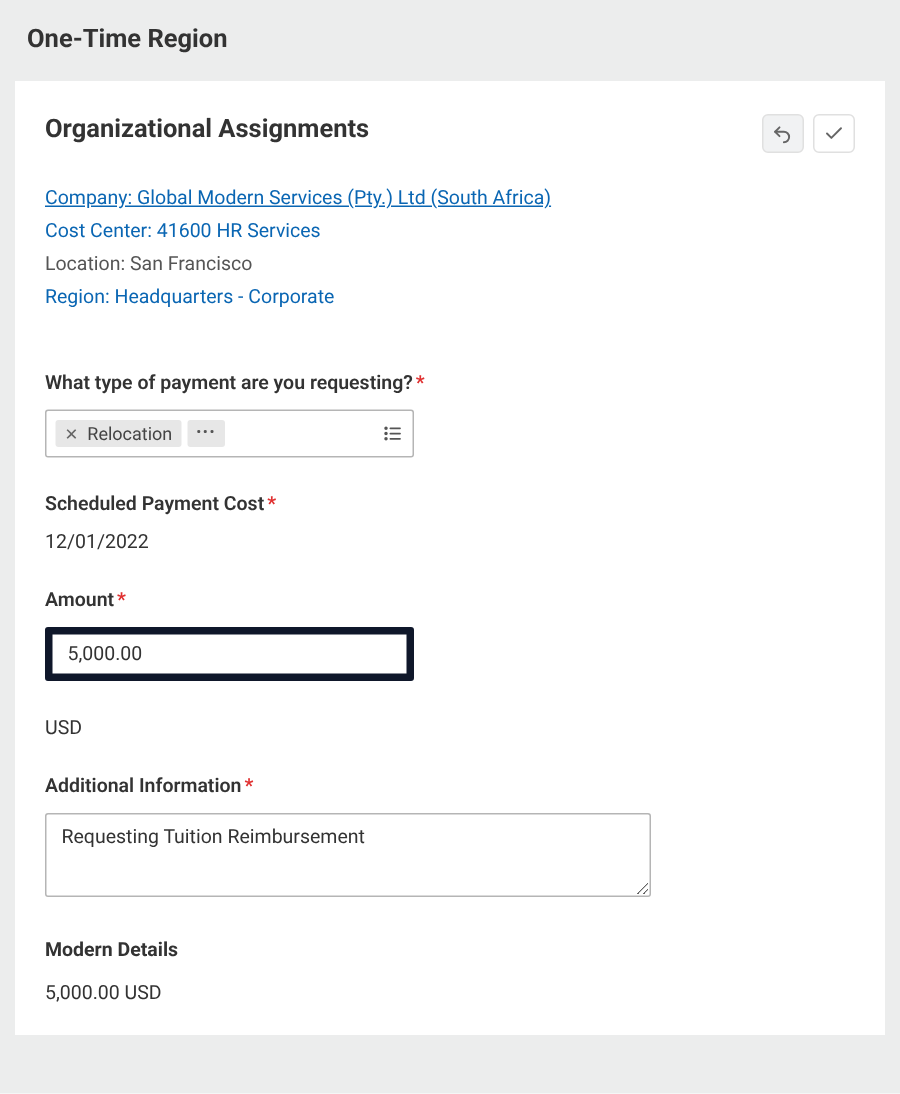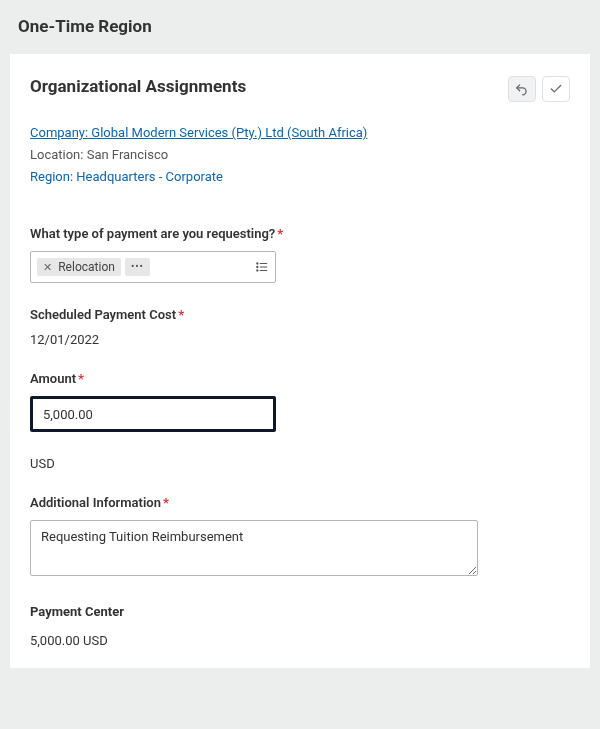--- a/index.html
+++ b/index.html
@@ -122,33 +122,33 @@
     .list-icon {
       width: 14px;
       height: 14px;
       cursor: pointer;
     }
     .field-value {
       font-size: 13px;
       color: #333;
     }
     .text-input {
-      border: 3px solid #0f172a;
+      border: 5px solid #0f172a;
       border-radius: 2px;
       width: 246px;
       height: 36px;
       font-size: 13px;
       padding: 0 10px;
       font-family: inherit;
       color: #333;
     }
     .textarea {
       border: 1px solid #b5b5b5;
       border-radius: 2px;
-      width: 448px;
+      width: 404px;
       height: 56px;
       font-size: 13px;
       padding: 8px 10px;
       font-family: inherit;
       color: #333;
       resize: both;
     }
     .section-spacer {
       height: 12px;
     }
@@ -184,20 +184,21 @@
       <div class="header-btn confirm">
         <svg viewBox="0 0 24 24" fill="none" stroke="#666" stroke-width="2.2" stroke-linecap="round" stroke-linejoin="round">
           <polyline points="4 12 9 17 20 6"></polyline>
         </svg>
       </div>
     </div>
   </div>
 
   <div class="links">
     <div class="link-company">Company: Global Modern Services (Pty.) Ltd (South Africa)</div>
+    <div class="link-blue">Cost Center: 41600 HR Services</div>
     <div class="link-plain">Location: San Francisco</div>
     <div class="link-blue">Region: Headquarters - Corporate</div>
   </div>
 
   <div class="section-spacer"></div>
 
   <div class="field">
     <div class="field-label">
       <span>What type of payment are you requesting?</span><span class="req">*</span>
     </div>
@@ -238,16 +239,16 @@
     <div class="field-value">USD</div>
   </div>
 
   <div class="field">
     <div class="field-label">
       <span>Additional Information</span><span class="req">*</span>
     </div>
     <textarea class="textarea" style="">Requesting Tuition Reimbursement</textarea>
   </div>
 
-  <div class="details-title">Payment Center</div>
+  <div class="details-title">Modern Details</div>
   <div class="details-value">5,000.00 USD</div>
 
 </div>
 
 </body></html>

